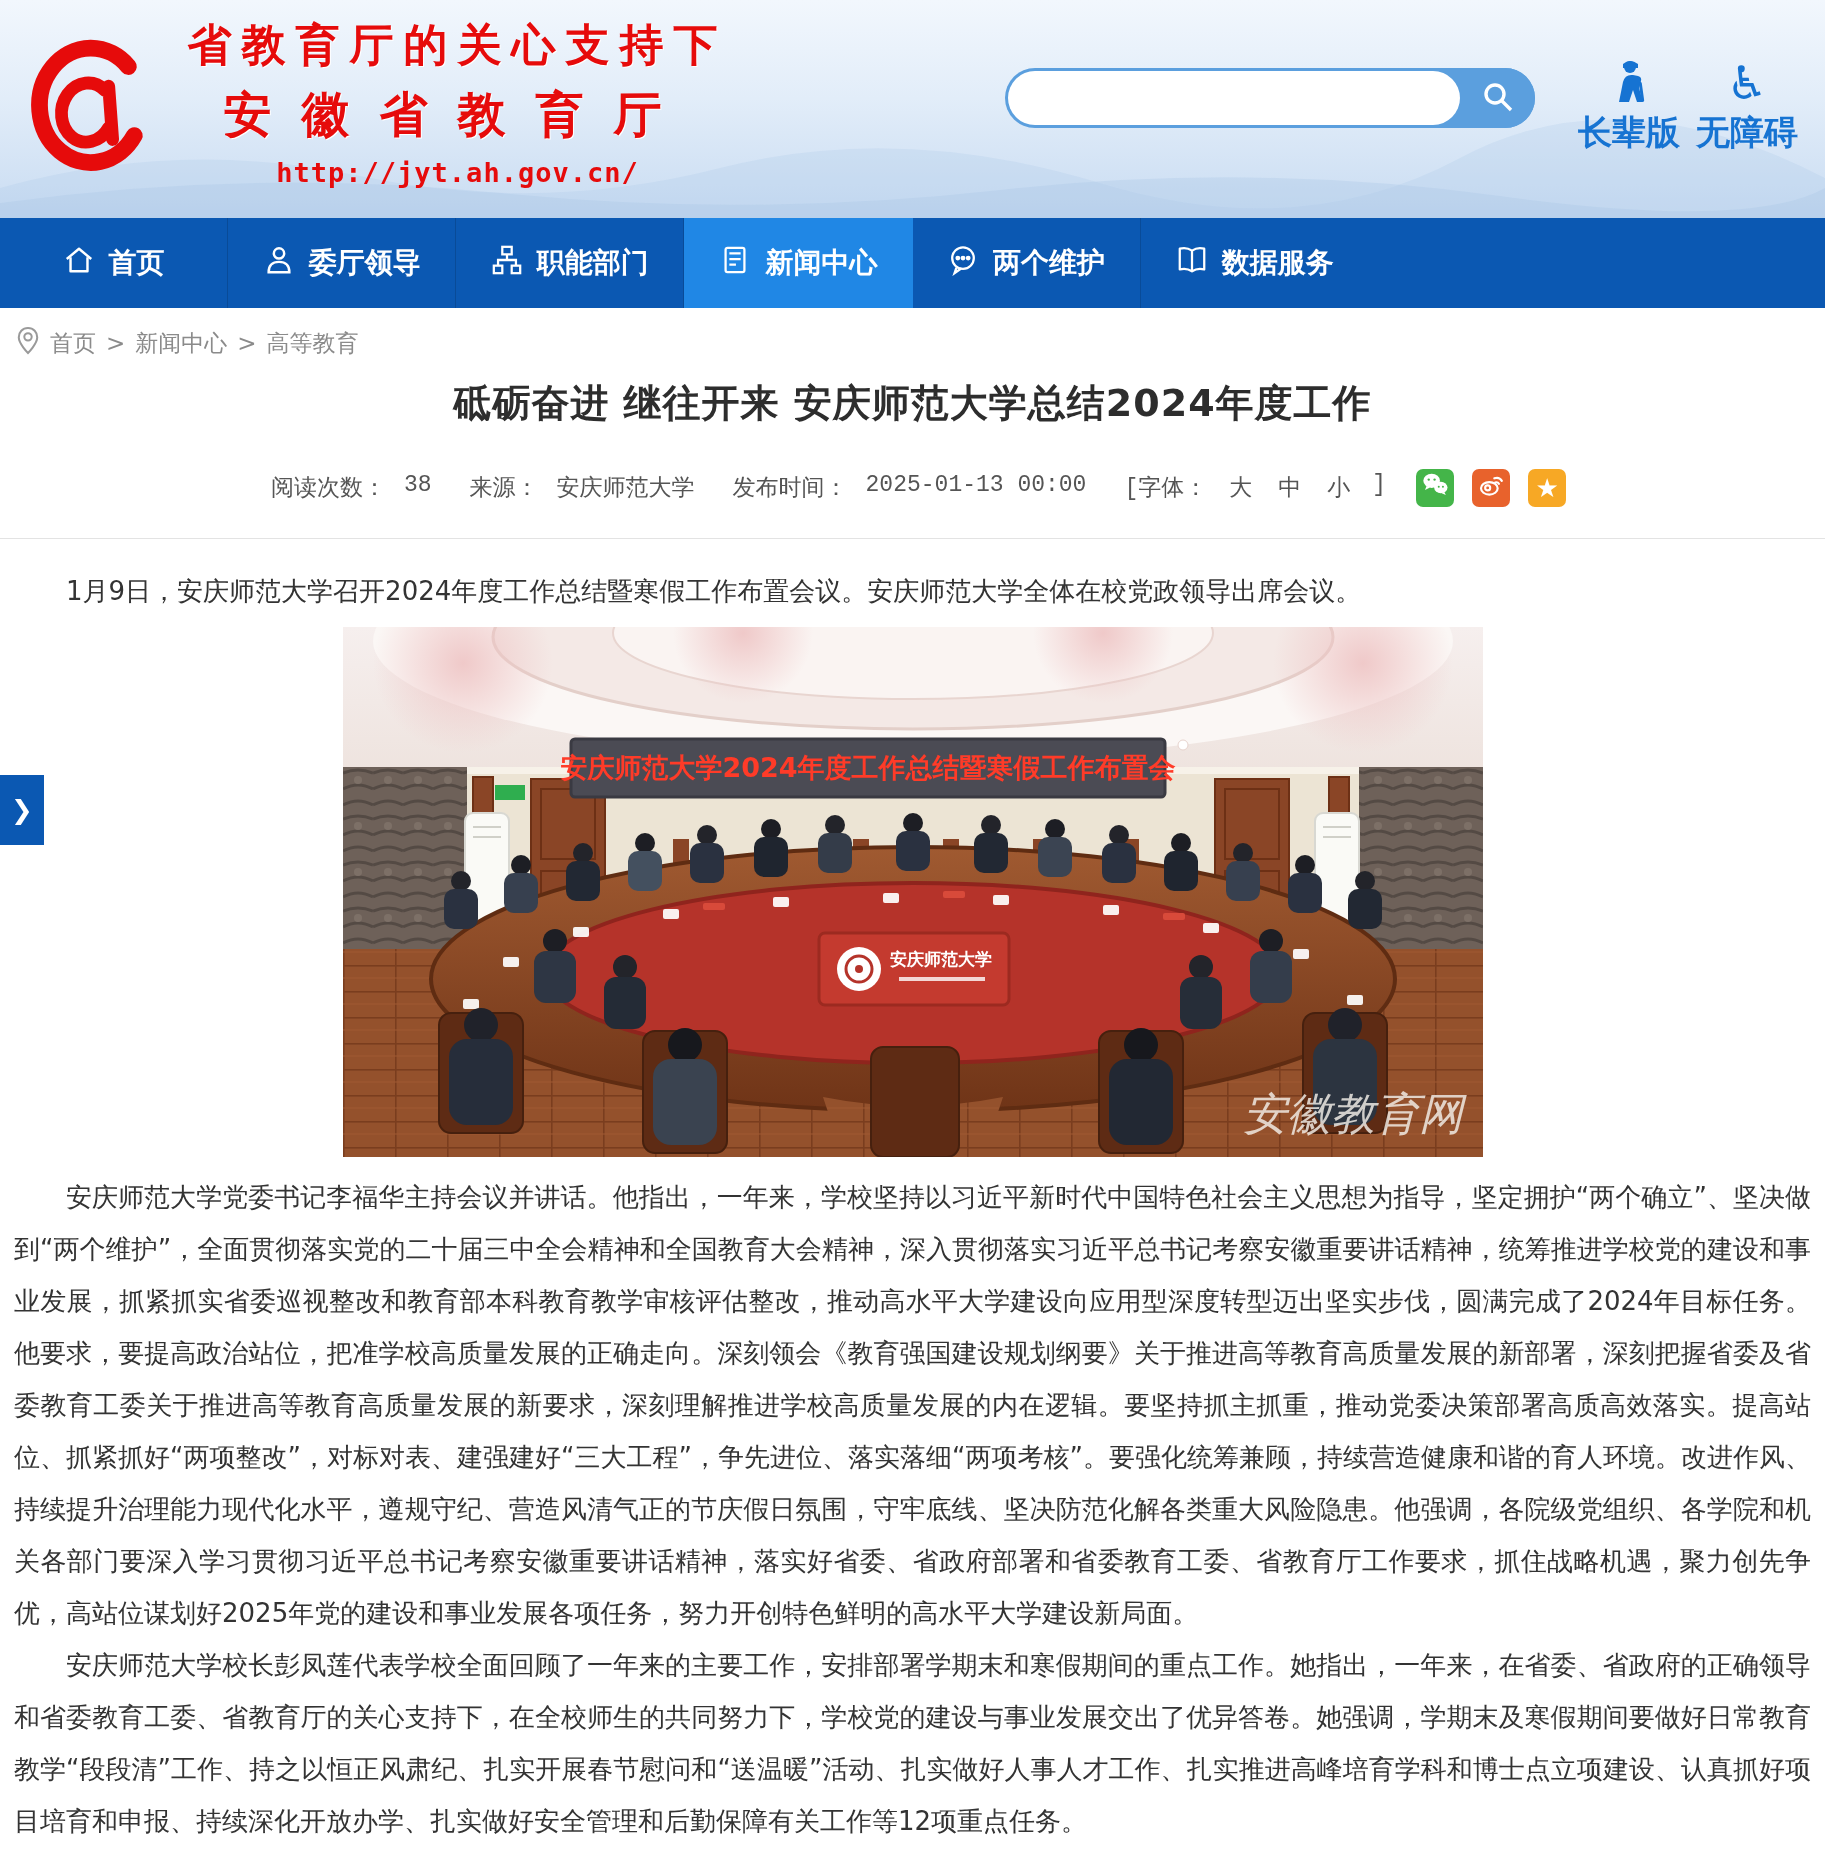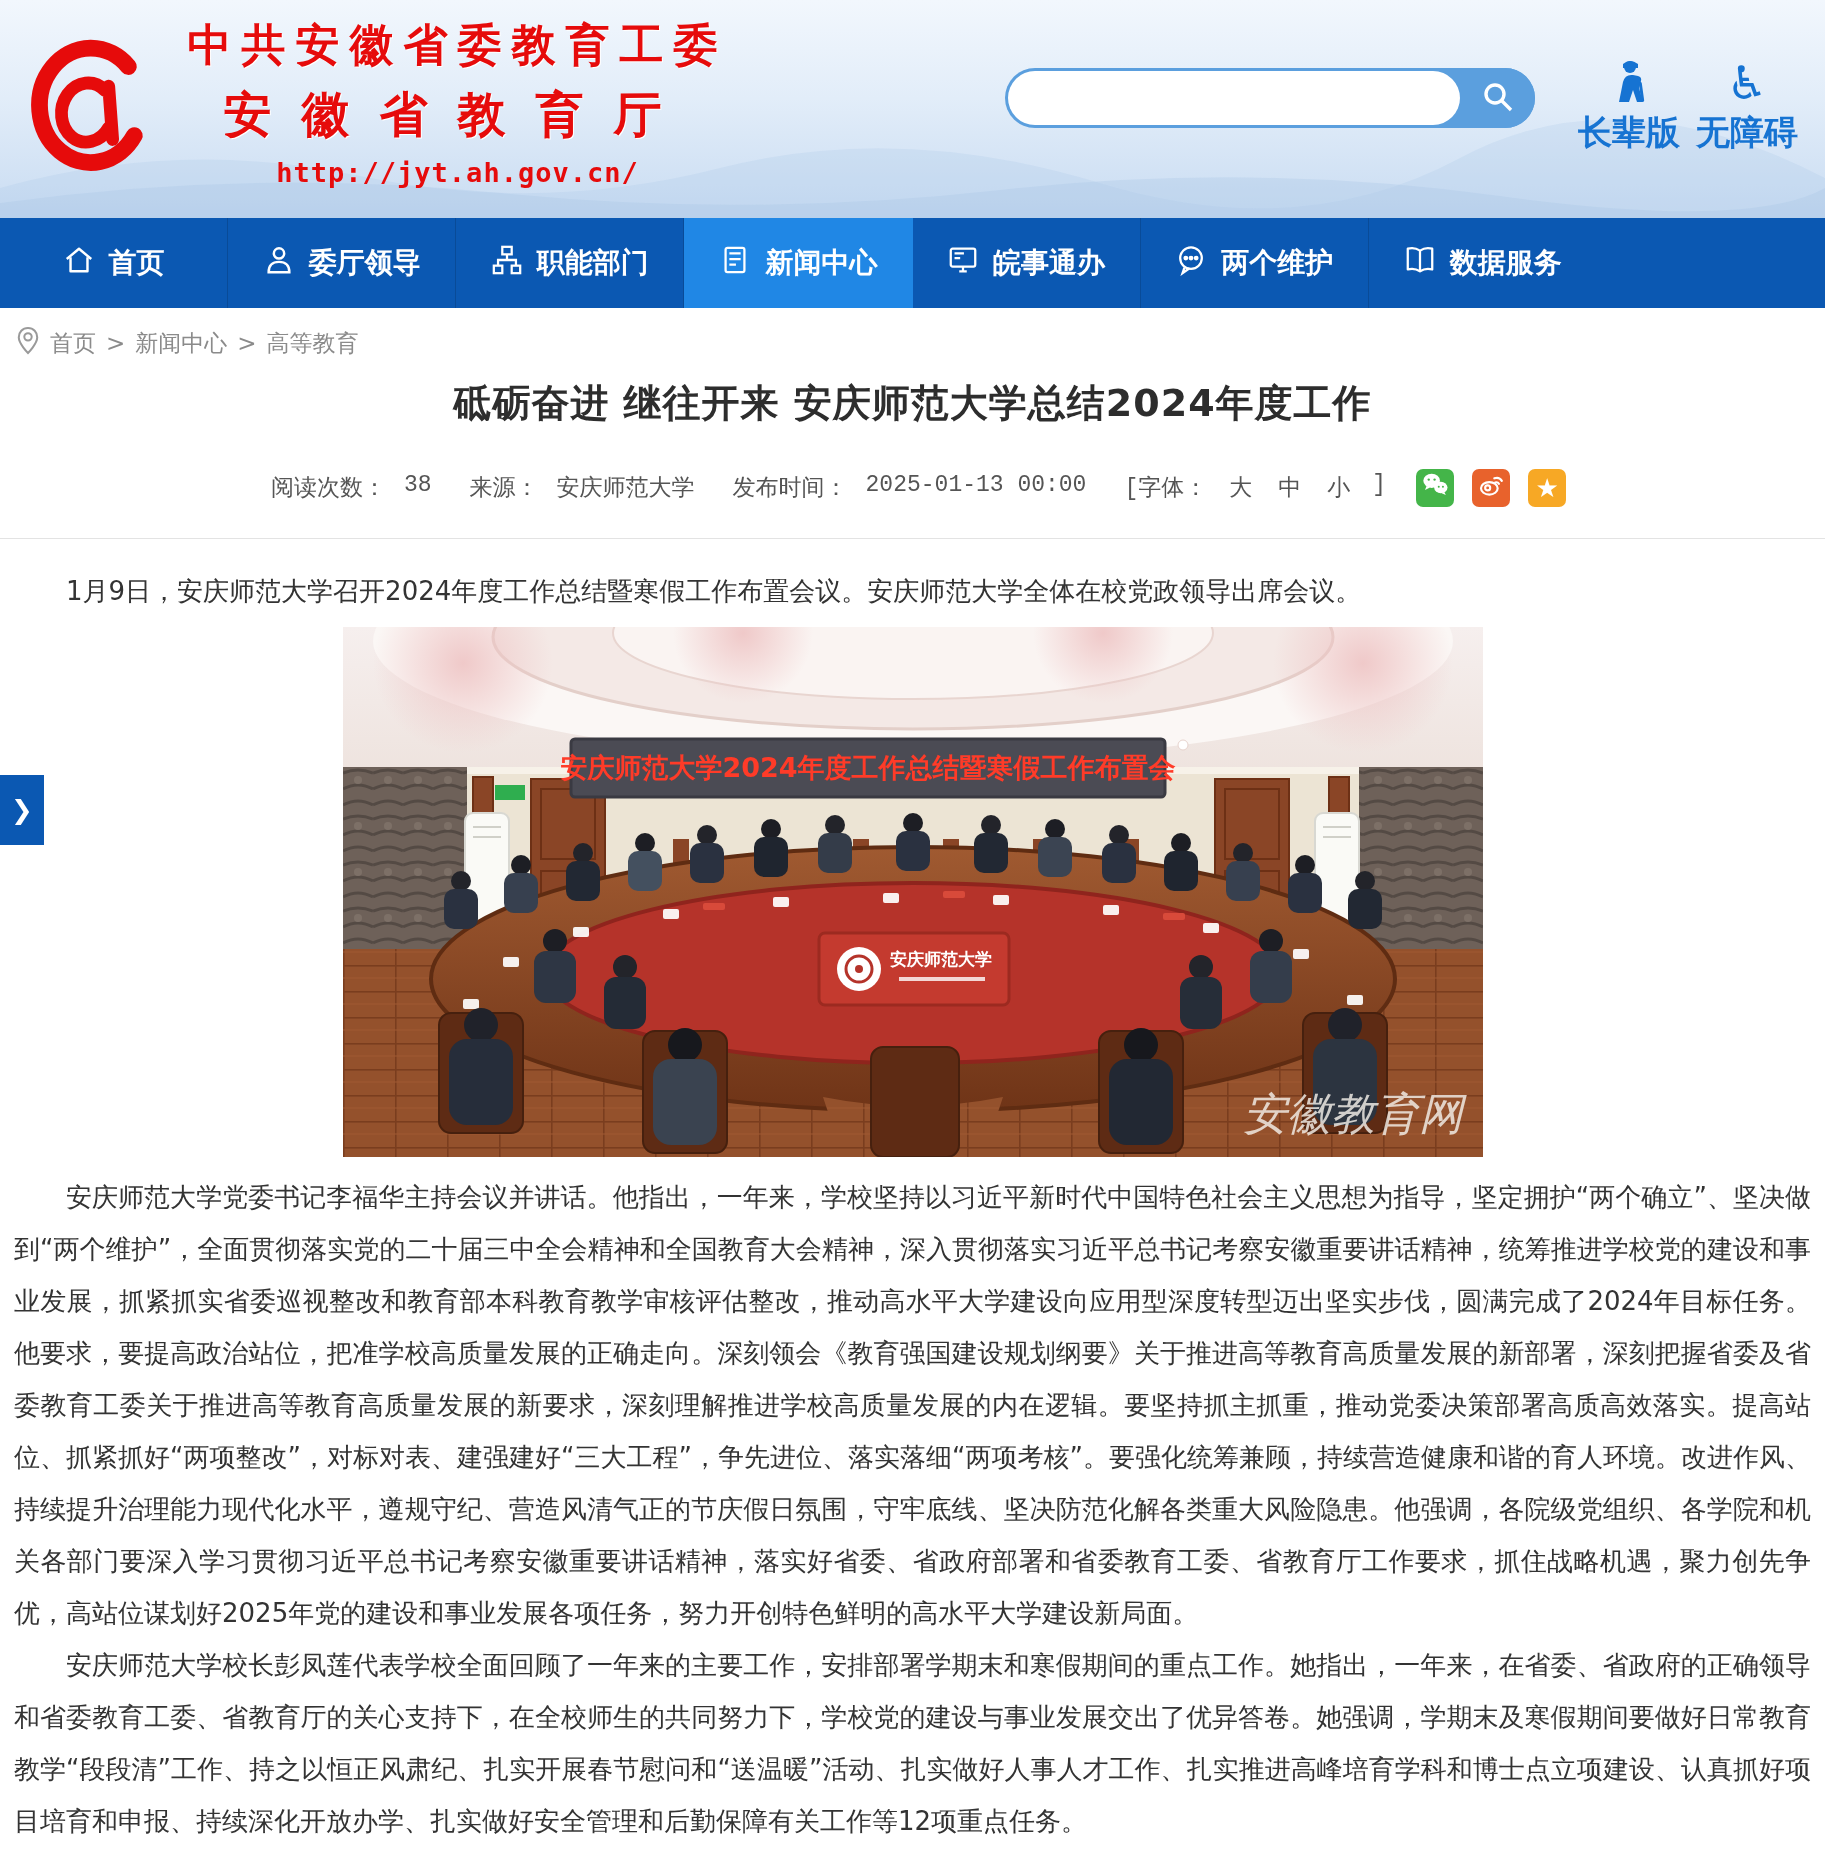--- a/index.html
+++ b/index.html
@@ -88,21 +88,21 @@
   <div class="logo-wrap">
     <svg viewBox="0 0 140 150" width="138" height="150">
       <g fill="none" stroke="#e60b0b" stroke-linecap="round">
         <path d="M112 38 A52 58 0 1 0 118 108" stroke-width="17"></path>
         <path d="M88 62 A26 30 8 1 0 92 100 M92 58 L96 112" stroke-width="13"></path>
       </g>
     </svg>
   </div>
 
   <div class="brand">
-    <div class="brand-line1">中共安徽省委教育工委</div>
+    <div class="brand-line1">省教育厅的关心支持下</div>
     <div class="brand-line2">安徽省教育厅</div>
     <div class="brand-url">http://jyt.ah.gov.cn/</div>
   </div>
 
   <div class="search-box">
     <input class="search-input" type="text" placeholder="" style="">
     <button class="search-btn">
       <span>
         <svg viewBox="0 0 36 36" width="36" height="36" fill="none" stroke="#fff" stroke-width="3.4">
           <circle cx="15" cy="15" r="9"></circle>
@@ -159,28 +159,20 @@
       </svg></span>
     <span>职能部门</span>
   </a>
   <a class="nav-item active">
     <span>
       <svg viewBox="0 0 34 34" width="32" height="32" fill="none" stroke="#fff" stroke-width="2.4">
         <rect x="7" y="4" width="20" height="26" rx="2"></rect>
           <path d="M11 10 H23 M11 16 H23 M11 22 H18"></path>
       </svg></span>
     <span>新闻中心</span>
-  </a>
-  <a class="nav-item">
-    <span>
-      <svg viewBox="0 0 34 34" width="32" height="32" fill="none" stroke="#fff" stroke-width="2.4">
-        <rect x="4" y="5" width="26" height="19" rx="2"></rect>
-          <path d="M13 29 H21 M17 24 V29 M8 10 H18 M8 15 H14"></path>
-      </svg></span>
-    <span>皖事通办</span>
   </a>
   <a class="nav-item">
     <span>
       <svg viewBox="0 0 34 34" width="32" height="32" fill="none" stroke="#fff" stroke-width="2.4">
         <circle cx="17" cy="15" r="11.5"></circle>
           <path d="M10 25 L8 31 L15 26"></path>
         <circle cx="11.5" cy="15" r="1.4" fill="#fff"></circle>
           <circle cx="17" cy="15" r="1.4" fill="#fff"></circle>
           <circle cx="22.5" cy="15" r="1.4" fill="#fff"></circle>
       </svg></span>

